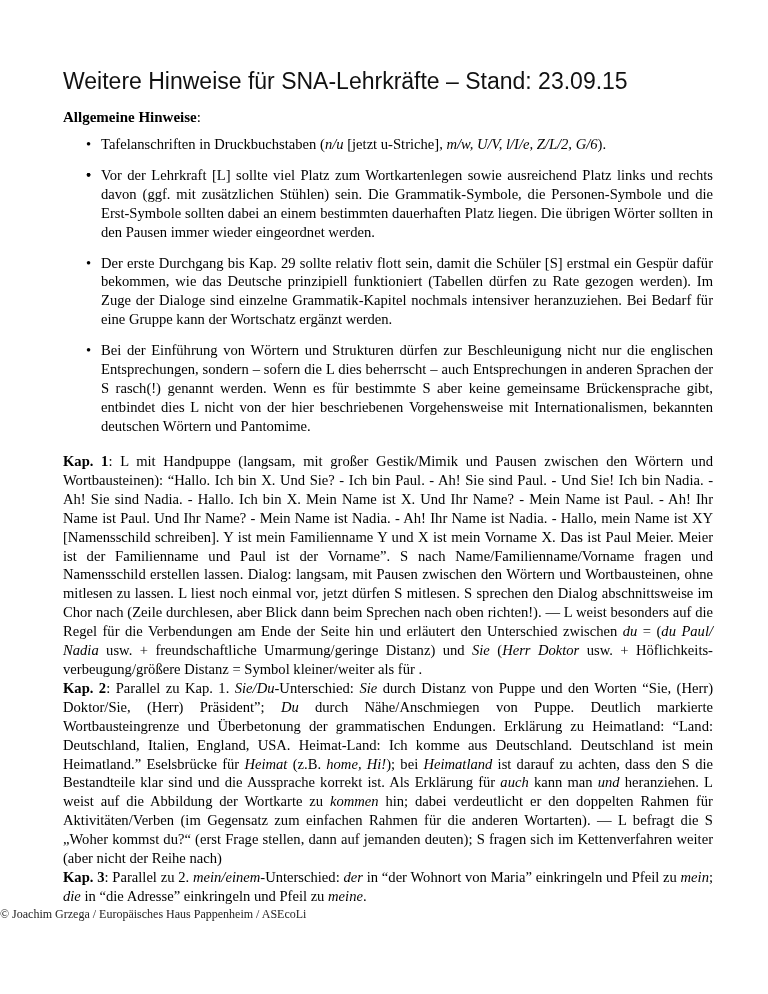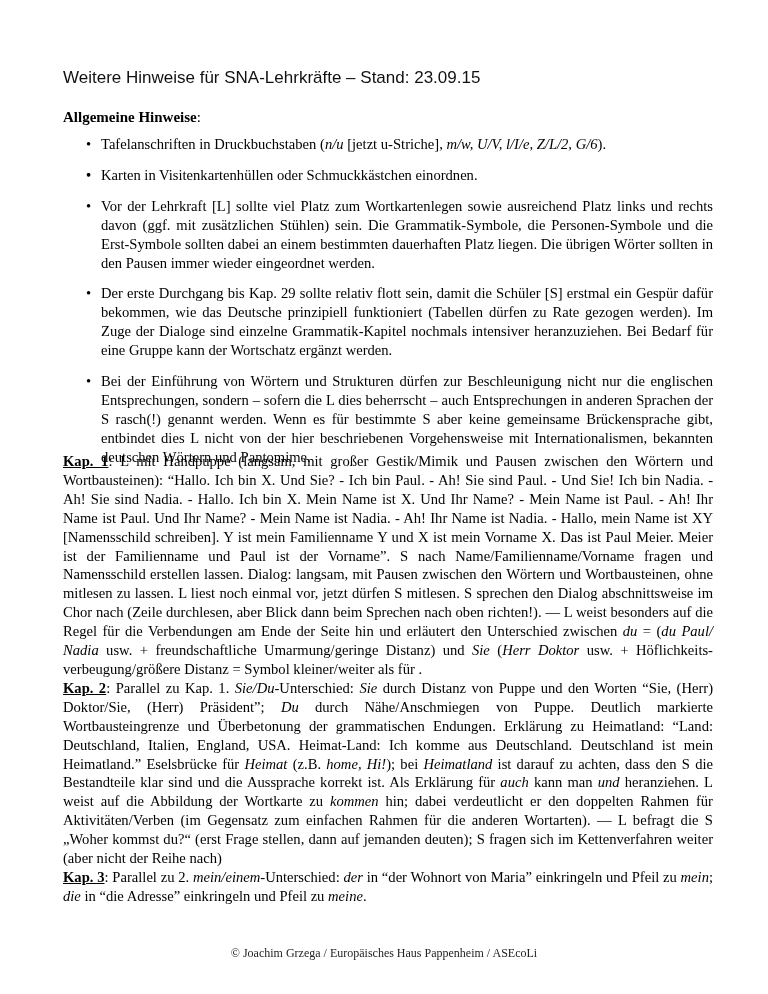--- a/index.html
+++ b/index.html
@@ -1,52 +1,52 @@
 <!DOCTYPE html>
 <html><head>
   <meta charset="utf-8">
   <style>
     html, body { margin: 0; padding: 0; background: #ffffff; }
     body { width: 768px; height: 994px; position: relative; overflow: hidden; color: #000; }
     .page { position: absolute; left: 0; top: 0; width: 768px; height: 994px; }
     .title {
       position: absolute; left: 63px; top: 68px;
-      font-family: "Liberation Sans", sans-serif; font-size: 17px; color: #111;
+      font-family: "Liberation Sans", sans-serif; font-size: 23px; color: #111;
       white-space: nowrap;
     }
     .section-heading {
       position: absolute; left: 63px; top: 109px;
       font-family: "Liberation Serif", serif; font-size: 15px;
     }
     .section-heading b { font-weight: bold; }
     .serif { font-family: "Liberation Serif", serif; font-size: 14.6px; line-height: 18.9px; }
     .bullets { position: absolute; left: 63px; top: 135px; width: 650px; }
     .bullet { position: relative; padding-left: 38px; margin-bottom: 12px; text-align: justify; }
     .bullet .dot { position: absolute; left: 23px; top: 0; }
     .kap-block { position: absolute; left: 63px; top: 452px; width: 650px; text-align: justify; }
     .kap-block p { margin: 0; }
-    .kap-label { font-weight: bold; text-decoration: underline; }
+    .kap-label { font-weight: bold; }
     .footer {
-      position: absolute; left: 0; width: 768px; top: 907px; text-align: center;
-      font-family: "Liberation Serif", serif; font-size: 12px; color: #222; margin-top: 39px;
+      position: absolute; left: 0; width: 768px; top: 907px; 
+      font-family: "Liberation Serif", serif; font-size: 12px; color: #222;
     }
     i { font-style: italic; }
   </style>
 </head>
 <body>
 
 <div class="page">
   <div class="title">Weitere Hinweise für SNA-Lehrkräfte – Stand: 23.09.15</div>
 
   <div class="section-heading"><b>Allgemeine Hinweise</b><span>:</span></div>
 
   <div class="bullets serif" id="bullets">
       <div class="bullet"><span class="dot">•</span><span><span>Tafelanschriften in Druckbuchstaben (</span><i>n/u</i><span> [jetzt u-Striche], </span><i>m/w, U/V, l/I/e, Z/L/2, G/6</i><span>).</span></span></div>
       <div class="bullet"><span class="dot">•</span></div>
-      <div class="bullet"><span class="dot">•</span><span><span>Karten in Visitenkartenhüllen oder Schmuckkästchen einordnen.</span></span></div>
+      <div class="bullet"><span class="dot">•</span></div>
       <div class="bullet"><span class="dot">•</span><span><span>Vor der Lehrkraft [L] sollte viel Platz zum Wortkartenlegen sowie ausreichend Platz links und rechts davon (ggf. mit zusätzlichen Stühlen) sein. Die Grammatik-Symbole, die Personen-Symbole und die Erst-Symbole sollten dabei an einem bestimmten dauerhaften Platz liegen. Die übrigen Wörter sollten in den Pausen immer wieder eingeordnet werden.</span></span></div>
       <div class="bullet"><span class="dot">•</span><span><span>Der erste Durchgang bis Kap. 29 sollte relativ flott sein, damit die Schüler [S] erstmal ein Gespür dafür bekommen, wie das Deutsche prinzipiell funktioniert (Tabellen dürfen zu Rate gezogen werden). Im Zuge der Dialoge sind einzelne Grammatik-Kapitel nochmals intensiver heranzuziehen. Bei Bedarf für eine Gruppe kann der Wortschatz ergänzt werden.</span></span></div>
       <div class="bullet"><span class="dot">•</span><span><span>Bei der Einführung von Wörtern und Strukturen dürfen zur Beschleunigung nicht nur die englischen Entsprechungen, sondern – sofern die L dies beherrscht – auch  Entsprechungen in anderen Sprachen der S rasch(!) genannt werden. Wenn es für bestimmte S aber keine gemeinsame Brückensprache gibt, entbindet dies L nicht von der hier beschriebenen Vorgehensweise mit Internationalismen, bekannten deutschen Wörtern und Pantomime.</span></span></div>
     </div>
 
   <div class="kap-block serif" id="chapters">
       <p><span class="kap-label">Kap. 1</span><span>: L mit Handpuppe (langsam, mit großer Gestik/Mimik und Pausen zwischen den Wörtern und Wortbausteinen): “Hallo. Ich bin X. Und Sie? - Ich bin Paul. - Ah! Sie sind Paul. - Und Sie! Ich bin Nadia. - Ah! Sie sind Nadia. - Hallo. Ich bin X. Mein Name ist X. Und Ihr Name? - Mein Name ist Paul. - Ah! Ihr Name ist Paul. Und Ihr Name? - Mein Name ist Nadia. - Ah! Ihr Name ist Nadia. - Hallo, mein Name ist XY [Namensschild schreiben]. Y ist mein Familienname Y und X ist mein Vorname X. Das ist Paul Meier. Meier ist der Familienname und Paul ist der Vorname”. S nach Name/Familienname/Vorname fragen und Namensschild erstellen lassen. Dialog: langsam, mit Pausen zwischen den Wörtern und Wortbausteinen, ohne mitlesen zu lassen. L liest noch einmal vor, jetzt dürfen S mitlesen. S sprechen den Dialog abschnittsweise im Chor nach (Zeile durchlesen, aber Blick dann beim Sprechen nach oben richten!). — L weist besonders auf die Regel für die Verbendungen am Ende der Seite hin und erläutert den Unterschied zwischen </span><i>du</i><span> = (</span><i>du Paul/ Nadia</i><span> usw. + freundschaftliche Umarmung/geringe Distanz) und </span><i>Sie</i><span> (</span><i>Herr Doktor</i><span> usw. + Höflichkeits-verbeugung/größere Distanz = Symbol kleiner/weiter als für .</span></p>
       <p><span class="kap-label">Kap. 2</span><span>: Parallel zu Kap. 1. </span><i>Sie/Du</i><span>-Unterschied: </span><i>Sie</i><span> durch Distanz von Puppe und den Worten “Sie, (Herr) Doktor/Sie, (Herr) Präsident”; </span><i>Du</i><span> durch Nähe/Anschmiegen von Puppe. Deutlich markierte Wortbausteingrenze und Überbetonung der grammatischen Endungen. Erklärung zu Heimatland: “Land: Deutschland, Italien, England, USA. Heimat-Land: Ich komme aus Deutschland. Deutschland ist mein Heimatland.” Eselsbrücke für </span><i>Heimat</i><span> (z.B. </span><i>home, Hi!</i><span>); bei </span><i>Heimatland</i><span> ist darauf zu achten, dass den S die Bestandteile klar sind und die Aussprache korrekt ist. Als Erklärung für </span><i>auch</i><span> kann man </span><i>und</i><span> heranziehen. L weist auf die Abbildung der Wortkarte zu </span><i>kommen</i><span> hin; dabei verdeutlicht er den doppelten Rahmen für Aktivitäten/Verben (im Gegensatz zum einfachen Rahmen für die anderen Wortarten). — L befragt die S „Woher kommst du?“ (erst Frage stellen, dann auf jemanden deuten); S fragen sich im Kettenverfahren weiter (aber nicht der Reihe nach)</span></p>
       <p><span class="kap-label">Kap. 3</span><span>: Parallel zu 2. </span><i>mein/einem</i><span>-Unterschied: </span><i>der</i><span> in “der Wohnort von Maria” einkringeln und Pfeil zu </span><i>mein</i><span>; </span><i>die</i><span> in “die Adresse” einkringeln und Pfeil zu </span><i>meine</i><span>.</span></p>
     </div>

